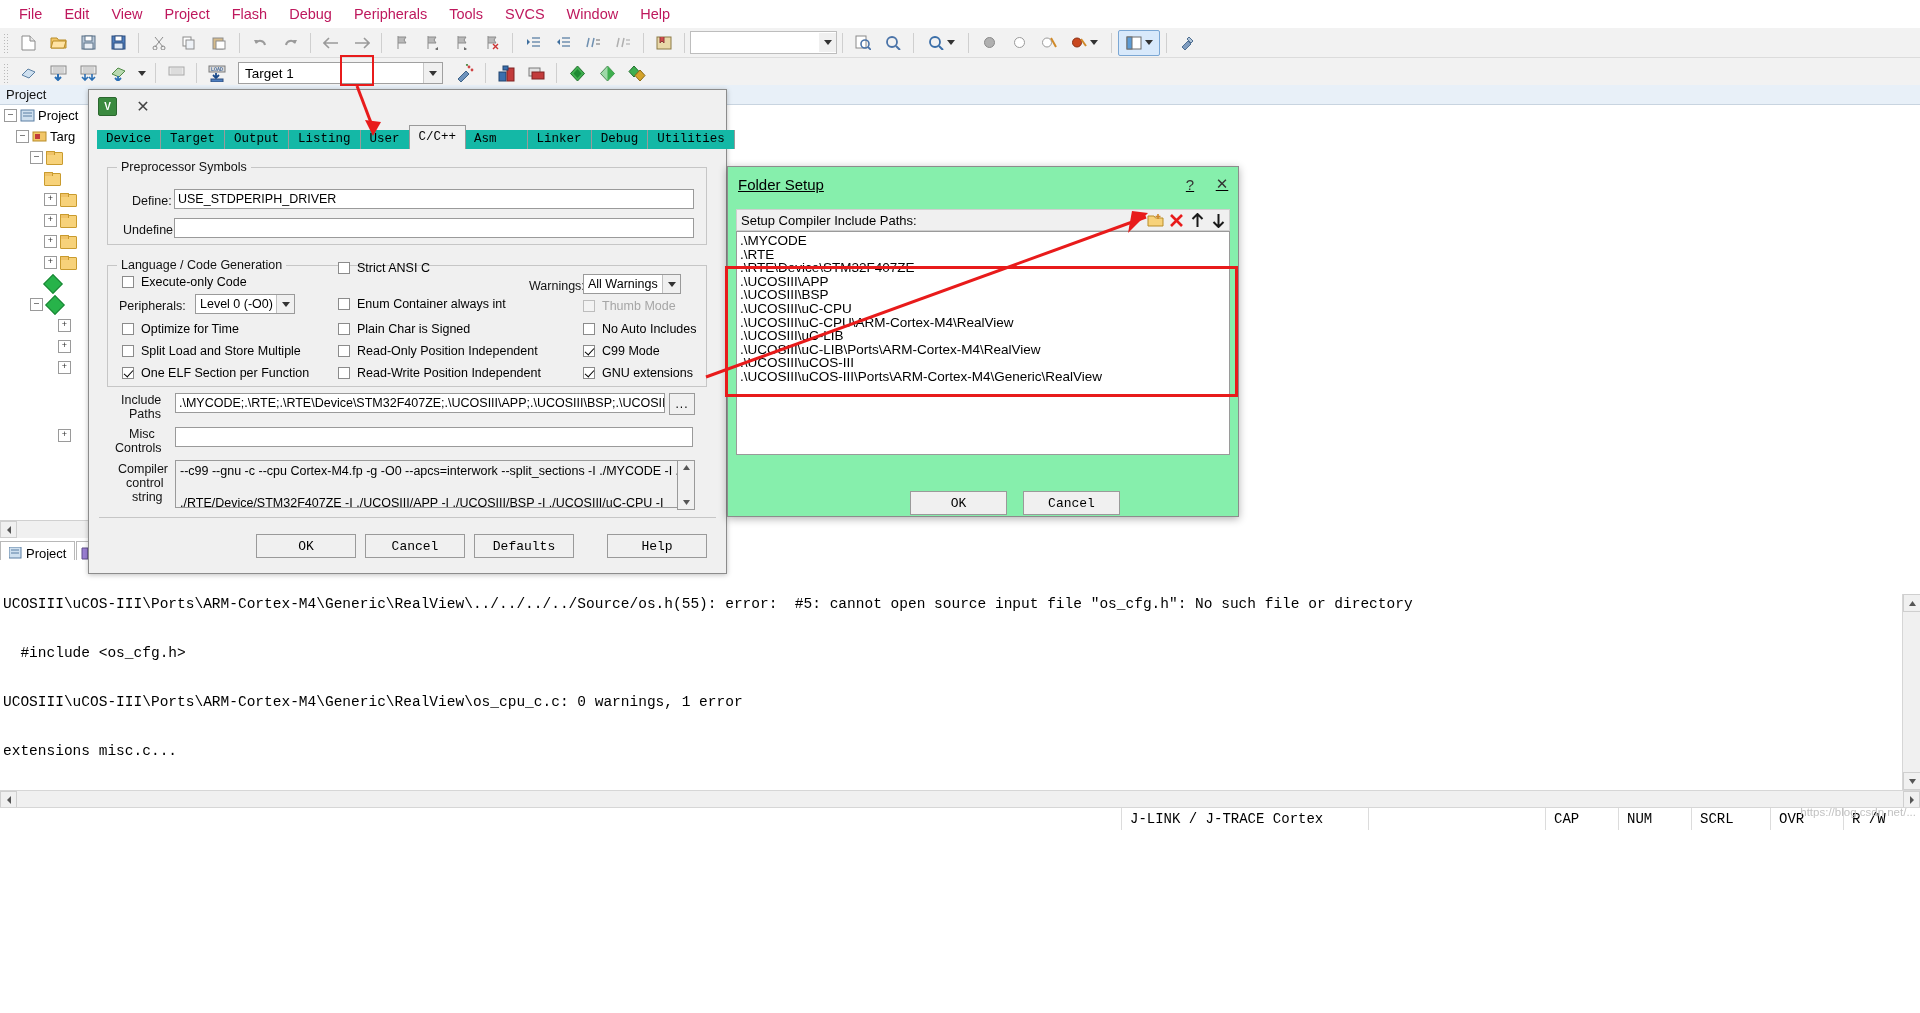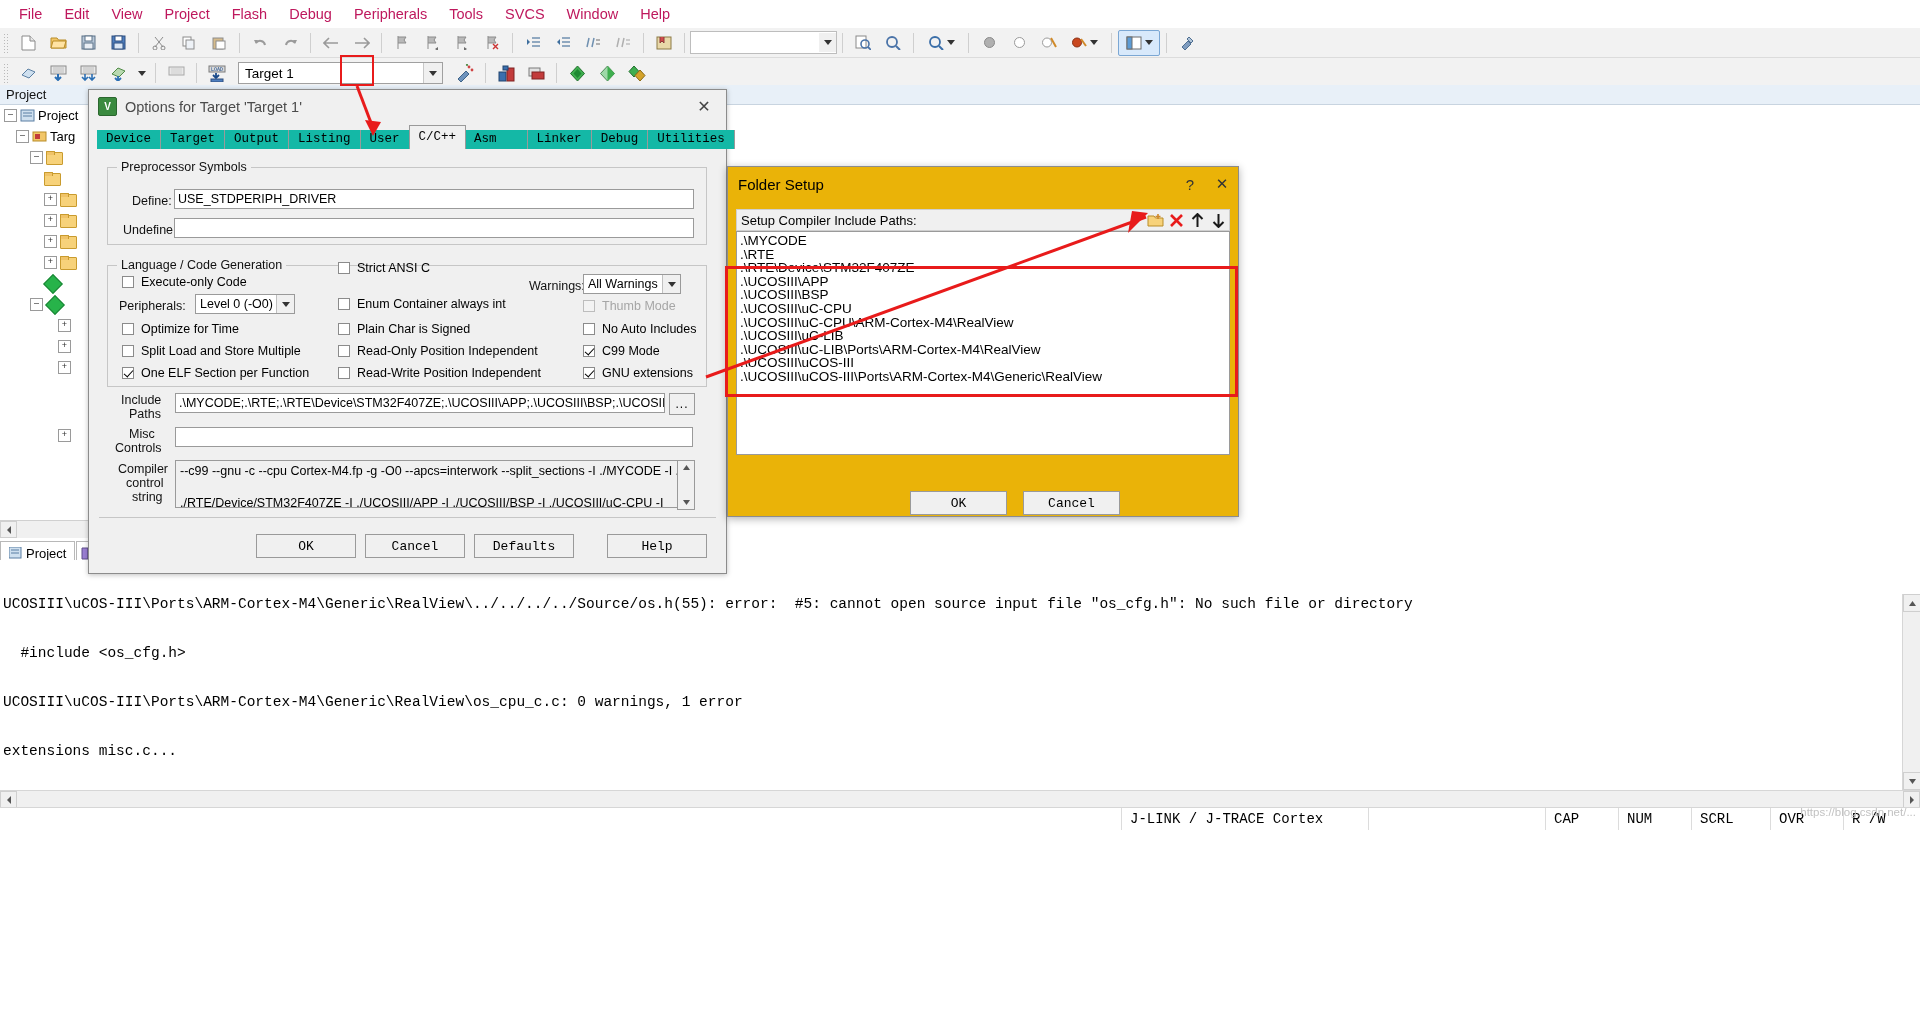--- a/index.html
+++ b/index.html
@@ -136,21 +136,21 @@
   .dlgbtn{
     background:#f0f0f0;border:1px solid #9a9a9a;display:flex;align-items:center;justify-content:center;
     font-family:"Liberation Mono", monospace;font-size:13px;box-sizing:border-box;
   }
   .elipsis{background:#f0f0f0;border:1px solid #9a9a9a;display:flex;align-items:center;justify-content:center;
      font-size:12px;letter-spacing:1px;}
 
   
   #folder-dialog{
     position:absolute;left:727px;top:166px;width:510px;height:349px;
-    background:#eab308;border:1px solid #8c8c8c;box-shadow:0 2px 8px rgba(0,0,0,.3);z-index:30;
+    background:#86efac;border:1px solid #8c8c8c;box-shadow:0 2px 8px rgba(0,0,0,.3);z-index:30;text-decoration:underline;
   }
   #fs-titlebar{height:34px;display:flex;align-items:center;padding-left:10px;}
   #fs-title{font-size:15px;color:#000;flex:1;}
   .fs-tbtn{width:32px;height:30px;display:flex;align-items:center;justify-content:center;font-size:15px;color:#333;}
   #fs-bar{position:absolute;left:8px;top:42px;width:494px;height:22px;background:#f0f0f0;
      border:1px solid #cfcfcf;display:flex;align-items:center;padding-left:4px;box-sizing:border-box;font-size:13px;}
   .fs-iconbtn{width:21px;height:20px;display:flex;align-items:center;justify-content:center;}
   #fs-list{
     position:absolute;left:8px;top:64px;width:494px;height:224px;background:#fff;
     border:1px solid #9a9a9a;overflow:hidden;font-size:13.5px;box-sizing:border-box;padding:2px 0 0 3px;
@@ -584,21 +584,20 @@
     <svg width="15" height="14" viewBox="0 0 15 14">
         <path d="M1 2h6v11H1z" fill="#9b7fd4" stroke="#5f4f8a"></path>
         <path d="M7 2h7v11H7z" fill="#cfc0ef" stroke="#5f4f8a"></path>
       </svg>
   </div>
 </div>
 
 <div id="options-dialog">
   <div id="options-titlebar">
     <div id="opt-icon">V</div>
-    <div id="options-title">Options for Target 'Target 1'</div>
     <div id="opt-close">✕</div>
   </div>
 
   <div id="tabs-row">
     <div class="otab">Device</div>
     <div class="otab">Target</div>
     <div class="otab">Output</div>
     <div class="otab">Listing</div>
     <div class="otab">User</div>
     <div class="otab active">C/C++</div>

